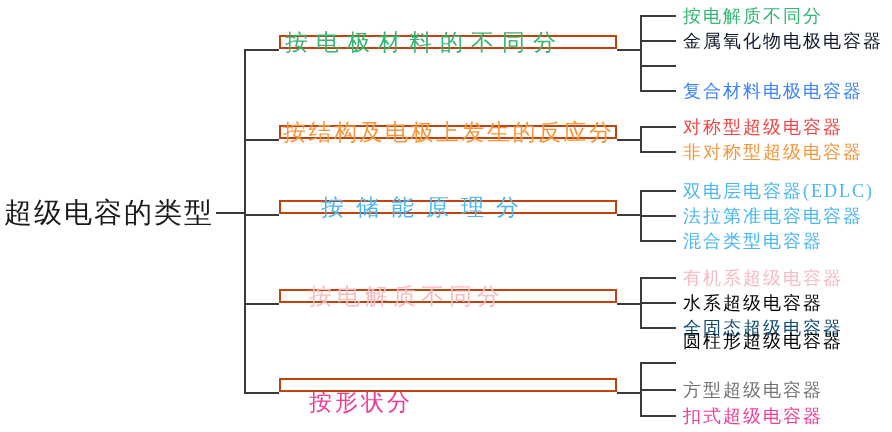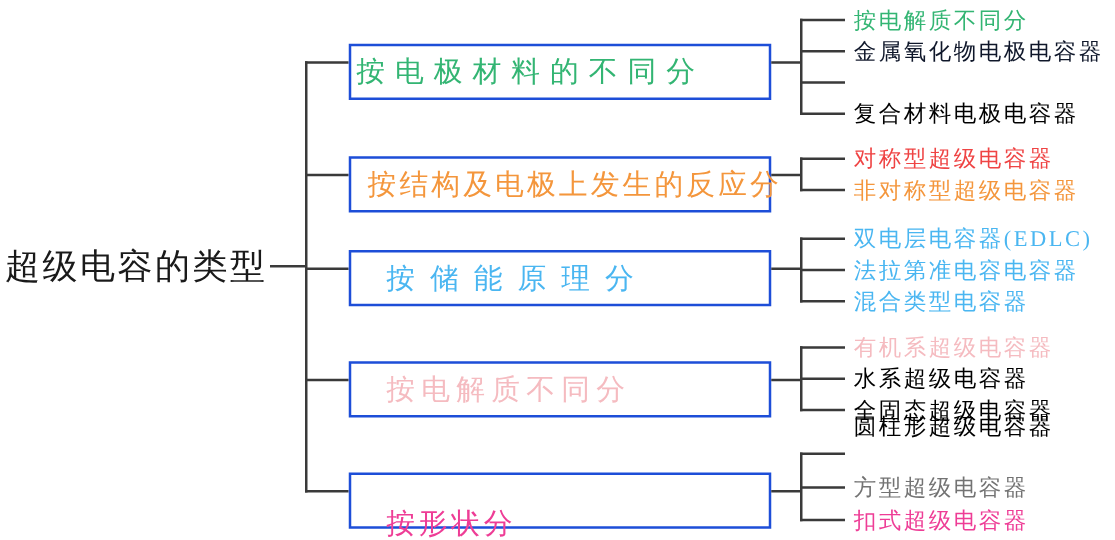--- a/index.html
+++ b/index.html
@@ -10,28 +10,28 @@
     font-family:"Liberation Serif","DejaVu Serif",serif;
     overflow:hidden;
   }
   .h{position:absolute;height:2px;background:#3a3a3a;}
   .v{position:absolute;width:2px;background:#3a3a3a;}
   .root{
     position:absolute;left:4px;top:213px;transform:translateY(-50%);
     font-size:28px;letter-spacing:2px;color:#1a1a1a;white-space:nowrap;
   }
   .box{
-    position:absolute;left:279px;width:338px;height:45px;
-    border:2px solid #1d4ed8;box-sizing:border-box;background:#ffffff;
+    position:absolute;left:279px;width:338px;height:14px;
+    border:2px solid #c2410c;box-sizing:border-box;background:#ffffff;
     display:flex;align-items:center;
   }
   .box-label{font-size:23px;white-space:nowrap;line-height:1;}
   .b0 .box-label{padding-left:4px;letter-spacing:8px;}
-  .b1 .box-label{padding-left:13px;letter-spacing:2.5px;}
-  .b2 .box-label{padding-left:28px;letter-spacing:12px;}
+  .b1 .box-label{padding-left:2px;letter-spacing:2.5px;}
+  .b2 .box-label{padding-left:40px;letter-spacing:12px;}
   .b3 .box-label{padding-left:28px;letter-spacing:5px;}
   .b4 .box-label{padding-left:28px;letter-spacing:3px;}
   .leaf{
     position:absolute;left:683px;transform:translateY(-50%);
     font-size:18px;letter-spacing:2px;white-space:nowrap;line-height:1;
   }
 </style>
 </head>
 <body>
 
@@ -46,21 +46,21 @@
     <span class="box-label" style="color: rgb(51, 181, 115);">按电极材料的不同分</span>
   </div>
   <div class="h" style="left:617px;top:49px;width:24px"></div>
   <div class="v" style="left:640px;top:15px;height:77px"></div>
   <div class="h" style="left:640px;top:15px;width:36px"></div>
   <div class="h" style="left:640px;top:40px;width:36px"></div>
   <div class="h" style="left:640px;top:65px;width:36px"></div>
   <div class="h" style="left:640px;top:90px;width:36px"></div>
   <div class="leaf" style="top: 16px; color: rgb(51, 181, 115);">按电解质不同分</div>
   <div class="leaf" style="top: 41px; color: #0f172a;">金属氧化物电极电容器</div>
-  <div class="leaf" style="top: 91px; color: #000000;">复合材料电极电容器</div>
+  <div class="leaf" style="top: 91px; color: #3b82f6;">复合材料电极电容器</div>
 
   <div class="h" style="left:244px;top:139px;width:35px"></div>
   <div class="box b1" style="top:125px">
     <span class="box-label" style="color: rgb(244, 150, 60);">按结构及电极上发生的反应分</span>
   </div>
   <div class="h" style="left:617px;top:139px;width:24px"></div>
   <div class="v" style="left:640px;top:126px;height:27px"></div>
   <div class="h" style="left:640px;top:126px;width:36px"></div>
   <div class="h" style="left:640px;top:151px;width:36px"></div>
   <div class="leaf" style="top: 127px; color: #ef4444;">对称型超级电容器</div>
@@ -83,21 +83,21 @@
   <div class="box b3" style="top:289px">
     <span class="box-label" style="color: rgb(245, 187, 192); text-align: center;">按电解质不同分</span>
   </div>
   <div class="h" style="left:617px;top:303px;width:24px"></div>
   <div class="v" style="left:640px;top:277px;height:52px"></div>
   <div class="h" style="left:640px;top:277px;width:36px"></div>
   <div class="h" style="left:640px;top:302px;width:36px"></div>
   <div class="h" style="left:640px;top:327px;width:36px"></div>
   <div class="leaf" style="top: 278px; color: rgb(245, 187, 192);">有机系超级电容器</div>
   <div class="leaf" style="top: 303px; color: #000000;">水系超级电容器</div>
-  <div class="leaf" style="top: 328px; color: #000000;">全固态超级电容器</div>
+  <div class="leaf" style="top: 328px; color: #0c4a6e;">全固态超级电容器</div>
 
   <div class="h" style="left:244px;top:392px;width:35px"></div>
   <div class="box b4" style="top:378px">
     <span class="box-label" style="color: rgb(238, 61, 150); margin-top: 35px;">按形状分</span>
   </div>
   <div class="h" style="left:617px;top:392px;width:24px"></div>
   <div class="v" style="left:640px;top:362px;height:55px"></div>
   <div class="h" style="left:640px;top:362px;width:36px"></div>
   <div class="h" style="left:640px;top:389px;width:36px"></div>
   <div class="h" style="left:640px;top:415px;width:36px"></div>

